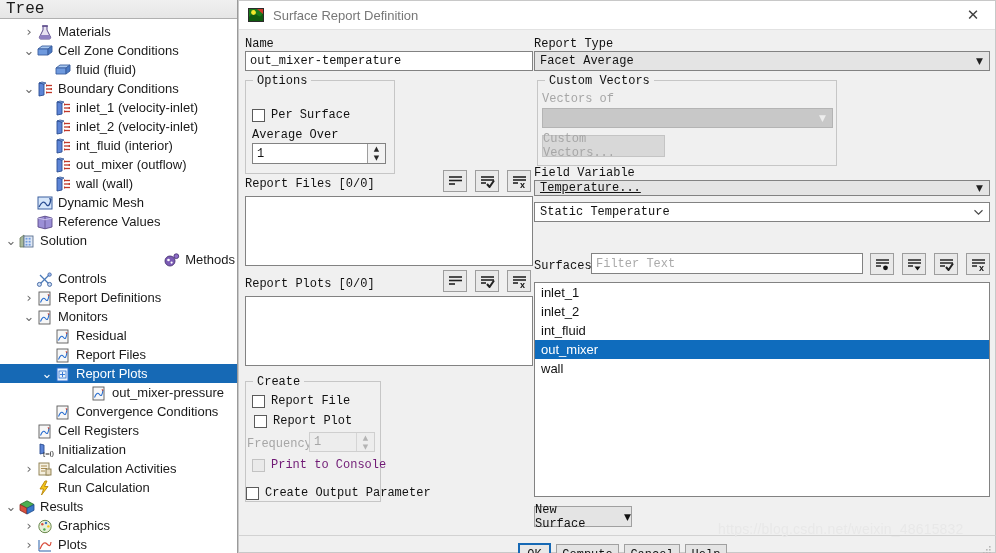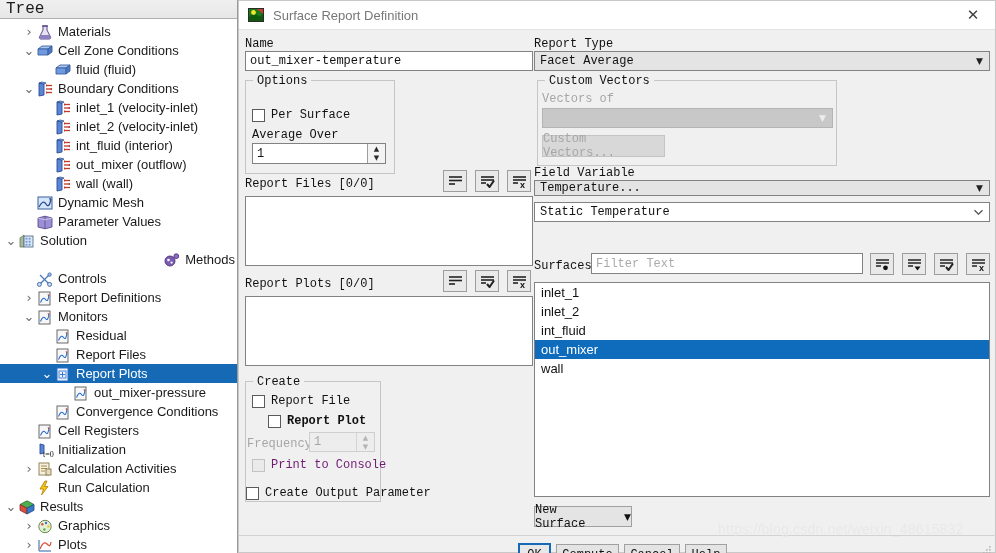--- a/index.html
+++ b/index.html
@@ -369,21 +369,21 @@
         </div>
         <div class="tnode" style="padding-left: 22px;">
           <span class="twist"></span>
           <span class="ticon">
             <svg width="18" height="16" viewBox="0 0 18 16">
               <path d="M2 4 L9 2.2 L16 4 L16 13 L9 14.8 L2 13 Z" fill="#9b8fd6" stroke="#5b4a8a" stroke-width="0.9"></path>
               <path d="M9 2.2 L9 14.8" stroke="#5b4a8a" stroke-width="0.8"></path>
               <path d="M2 4 L9 5.8 L16 4" fill="none" stroke="#cdc6ea" stroke-width="1"></path>
             </svg>
           </span>
-          <span class="tlabel">Parameter Values</span>
+          <span class="tlabel">Reference Values</span>
         </div>
         <div class="tnode" style="padding-left: 4px;">
           <span class="twist" style="font-size: 13px; line-height: 11px;">⌄</span>
           <span class="ticon">
             <svg width="18" height="16" viewBox="0 0 18 16">
               <path d="M2 5 L6 2 L6 14 L2 14 Z" fill="#a8b89a" stroke="#6a7a5a" stroke-width="0.8"></path>
               <rect x="6" y="3" width="9" height="11" fill="#dfe8f5" stroke="#5a7090" stroke-width="0.9"></rect>
               <g fill="#6f9ade">
                 <rect x="7.5" y="4.8" width="2" height="1.8"></rect>
                 <rect x="10.6" y="4.8" width="2" height="1.8"></rect>
@@ -472,21 +472,21 @@
           <span class="ticon">
             <svg width="18" height="16" viewBox="0 0 18 16">
               <rect x="3" y="2" width="11" height="13" fill="#eaf2fb" stroke="#2a6fd0" stroke-width="1"></rect>
               <rect x="5" y="5" width="7" height="7" fill="none" stroke="#2a6fd0" stroke-width="0.8"></rect>
               <line x1="8.5" y1="6" x2="8.5" y2="11" stroke="#2a6fd0" stroke-width="0.9"></line>
               <line x1="6" y1="8.5" x2="11" y2="8.5" stroke="#2a6fd0" stroke-width="0.9"></line>
             </svg>
           </span>
           <span class="tlabel">Report Plots</span>
         </div>
-        <div class="tnode" style="padding-left: 58px;">
+        <div class="tnode" style="padding-left: 76px;">
           <span class="twist"></span>
           <span class="ticon">
             <svg width="18" height="16" viewBox="0 0 18 16">
               <rect x="3" y="2" width="11" height="13" fill="#f7f7f7" stroke="#5a5a5a" stroke-width="0.9"></rect>
               <path d="M4.5 12.5 Q7 6 9.5 9.5 T13 5" fill="none" stroke="#2a6fd0" stroke-width="1.1"></path>
               <polygon points="11.5,4.2 13.4,4.6 12.6,6.4" fill="#c0392b"></polygon>
             </svg>
           </span>
           <span class="tlabel">out_mixer-pressure</span>
         </div>
@@ -689,21 +689,21 @@
       </div>
       <div class="listbox" style="left:6px; top:266px; width:288px; height:70px;"></div>
 
       <div class="group" style="left:6px; top:351px; width:136px; height:121px;"></div>
       <div class="group-title" style="left:14px; top:345px;">Create</div>
 
       <div class="cbrow" style="left:13px; top:364px;">
         <span class="cbox"></span>
         <span>Report File</span>
       </div>
-      <div class="cbrow" style="left:29px; top:384px;font-weight:bold;">
+      <div class="cbrow" style="left:15px; top:384px;">
         <span class="cbox"></span>
         <span>Report Plot</span>
       </div>
 
       <div class="lbl dim" style="left:8px; top:407px;">Frequency</div>
       <div class="spin disabled" style="left:70px; top:402px; width:66px; height:20px;">
         <span>1</span>
         <span class="spin-btns">
           <i>▲</i>
           <i>▼</i>
@@ -730,21 +730,21 @@
       <div class="group-title" style="left:306px; top:44px;">Custom Vectors</div>
 
       <div class="lbl dim" style="left:303px; top:62px;">Vectors of</div>
       <div class="combo disabled" style="left:303px; top:78px; width:291px; height:20px;">
         <span></span>
         <span class="arrow">▼</span>
       </div>
       <div class="btn disabled" style="left:303px; top:105px; width:123px; height:22px;">Custom Vectors...</div>
 
       <div class="lbl" style="left:295px; top:136px;">Field Variable</div>
-      <div class="combo" style="left:295px; top:150px; width:456px; height:16px;">
+      <div class="combo" style="left:295px; top:150px; width:456px; height:16px;text-decoration:underline;">
         <span>Temperature...</span>
         <span class="arrow">▼</span>
       </div>
       <div class="combo white" style="left:295px; top:172px; width:456px; height:20px;">
         <span>Static Temperature</span>
         <span class="chev">
           <svg width="11" height="11" viewBox="0 0 11 11">
               <polyline points="1.5,3.8 5.5,7.6 9.5,3.8" fill="none" stroke="#4a4a4a" stroke-width="1.2"></polyline>
             </svg>
         </span>

